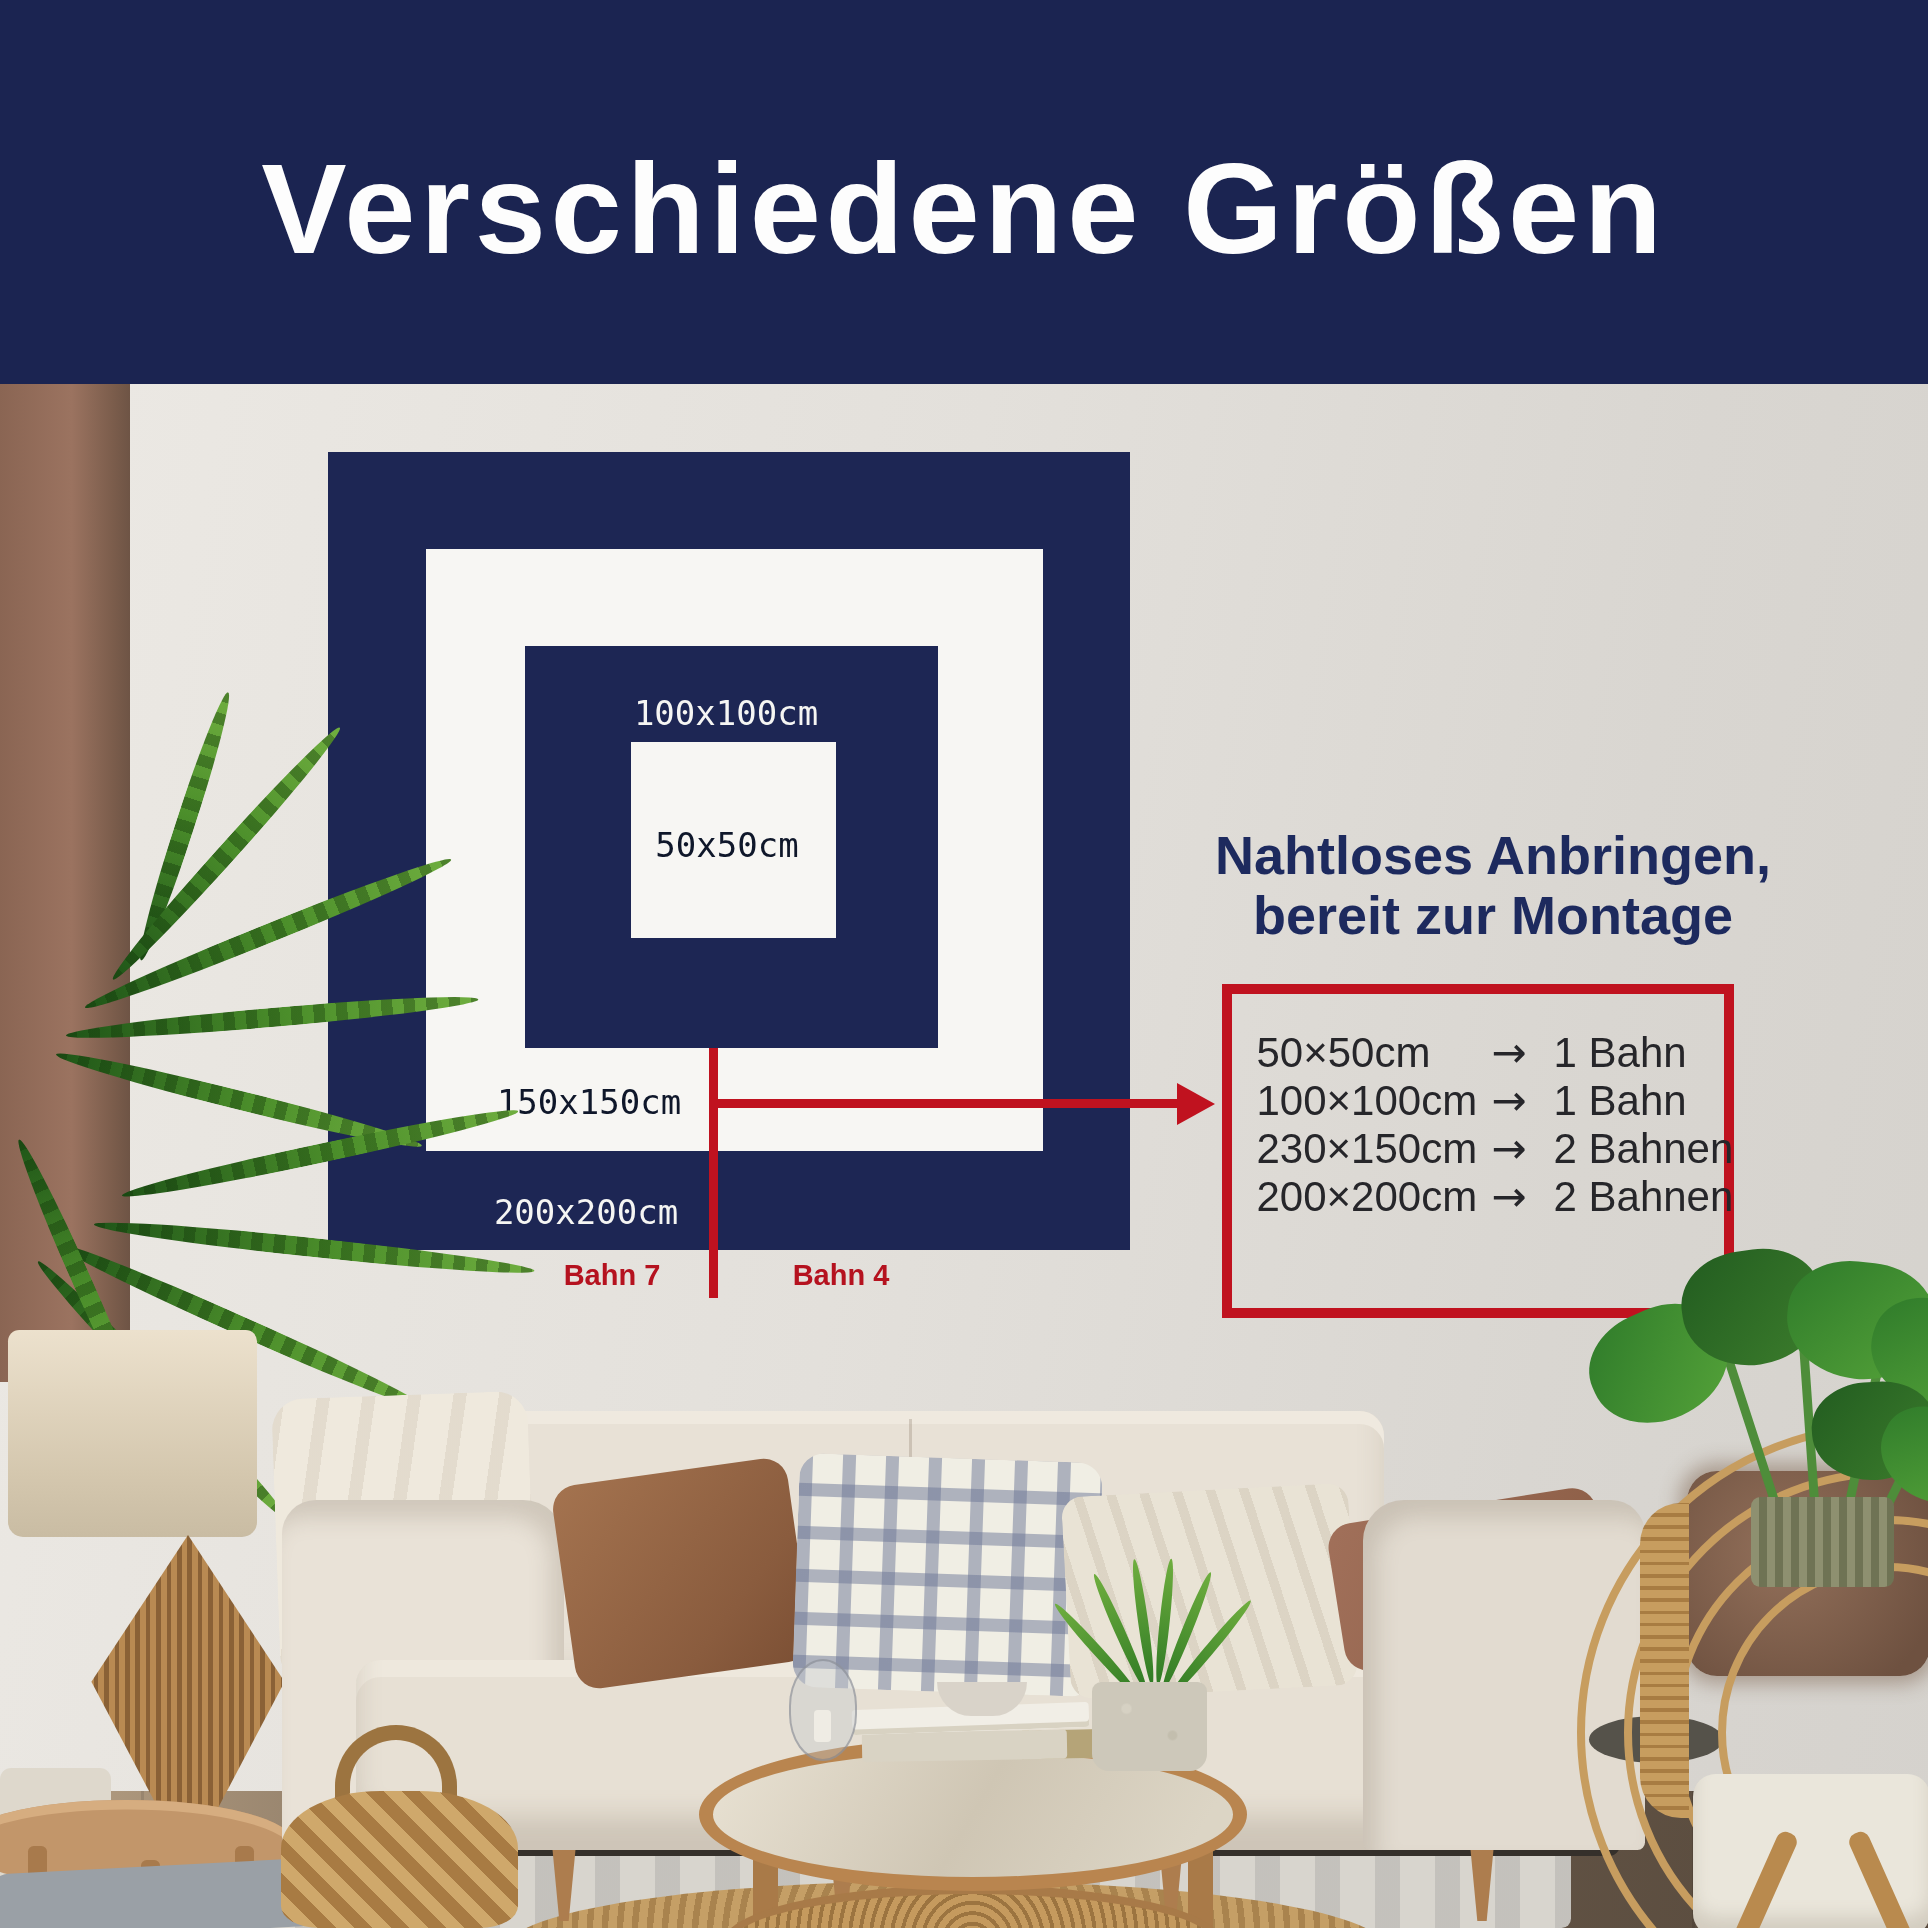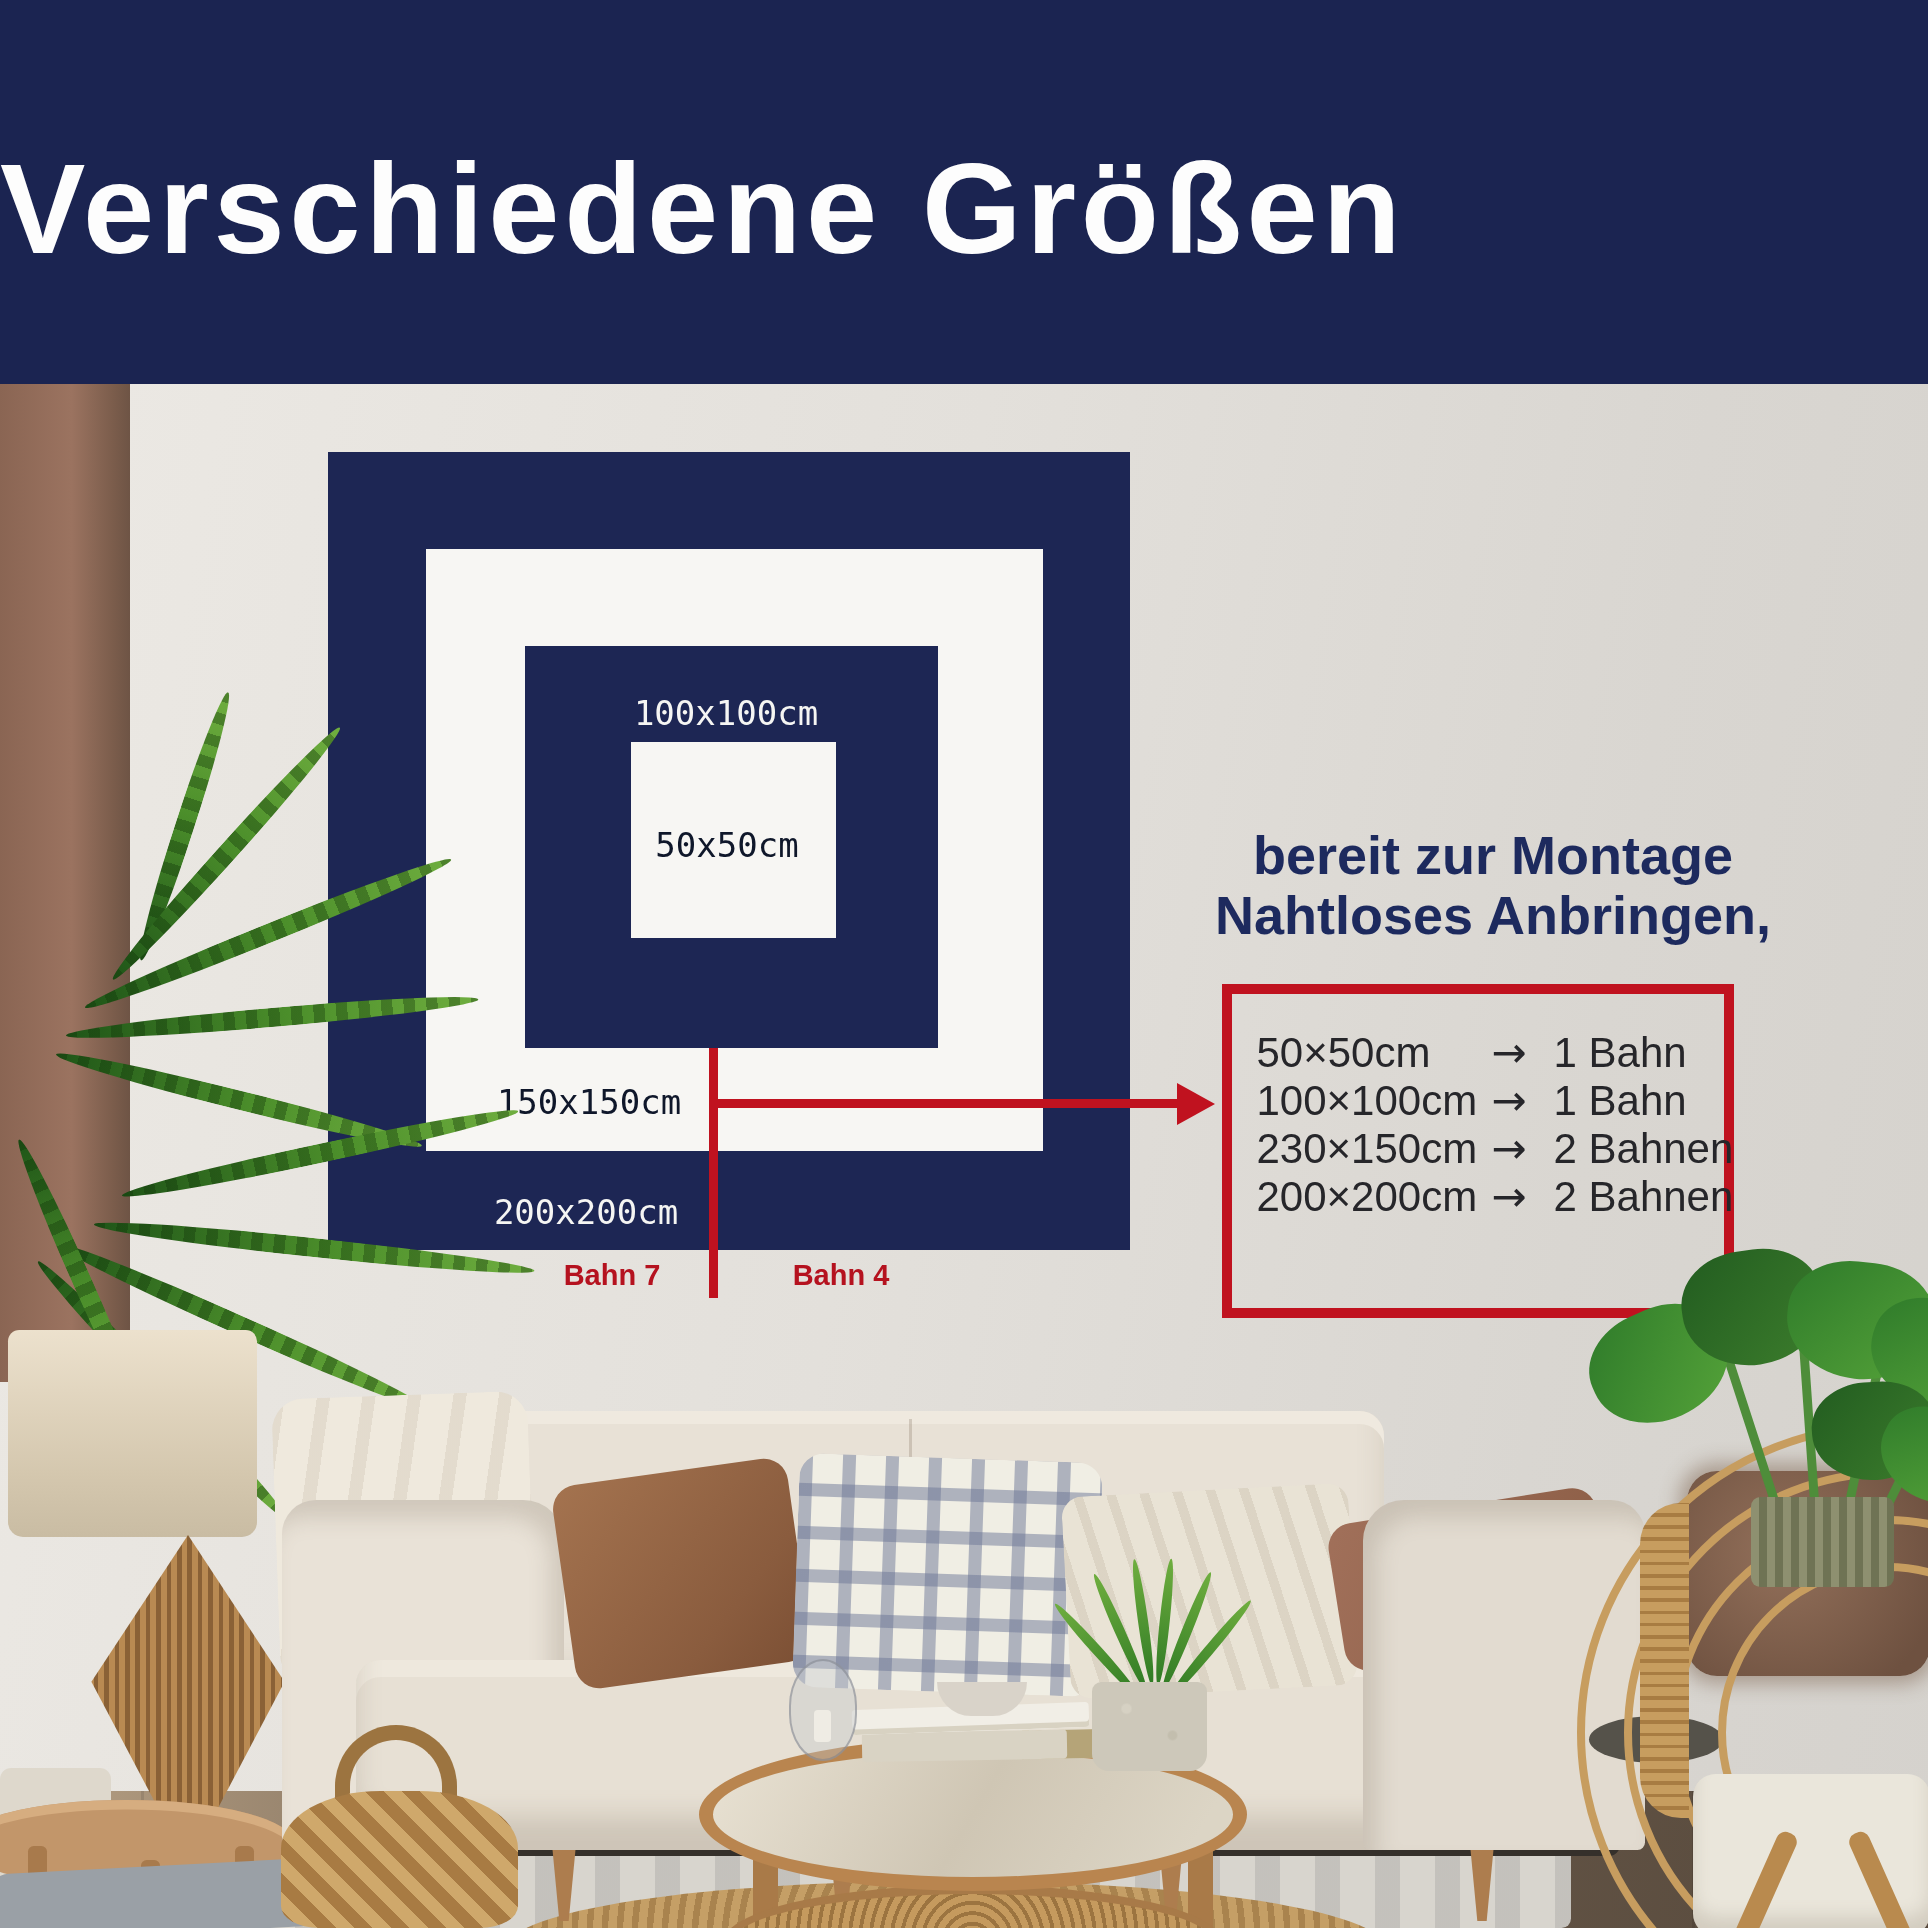--- a/index.html
+++ b/index.html
@@ -2,21 +2,21 @@
 <html style="font-size:15px"><head>
 <meta charset="utf-8">
 <style>
   html,body{margin:0;padding:0;background:#777;}
   .stage{position:relative;width:1928px;height:1928px;overflow:hidden;
          font-family:"Liberation Sans",sans-serif;background:#e6e3de;}
   .abs{position:absolute;}
 
   
   .banner{left:0;top:0;width:1928px;height:384px;background:#1b2451;
-          display:flex;align-items:center;justify-content:flex-start;}
+          display:flex;align-items:center;justify-content:center;}
   .banner h1{margin:0;padding-top:32px;color:#fdfdfd;font-size:128px;font-weight:bold;
              letter-spacing:4.7px;white-space:nowrap;}
 
   
   .wall{left:0;top:384px;width:1928px;height:1544px;
         background:linear-gradient(100deg,#ece9e4 0%,#e3e0db 45%,#d9d6d1 78%,#d5d2cd 100%);}
 
   
   .curtain{left:0;top:384px;width:130px;height:998px;
            background:linear-gradient(90deg,#8a6553 0%,#9b7360 55%,#7a5c4b 88%,#6e5445 100%);}
@@ -190,22 +190,22 @@
   <div class="size-lbl on-white abs" style="left:589px;top:1102px;">150x150cm</div>
   <div class="size-lbl on-navy abs" style="left:586px;top:1212px;">200x200cm</div>
 
   <div class="abs vline"></div>
   <div class="abs hline"></div>
   <div class="abs arrowhead"></div>
   <div class="bahn-lbl" style="left:612px;top:1275px;">Bahn 7</div>
   <div class="bahn-lbl" style="left:841px;top:1275px;">Bahn 4</div>
 
   <div class="abs panel-heading">
+    <div>Nahtloses Anbringen,</div>
     <div>bereit zur Montage</div>
-    <div>Nahtloses Anbringen,</div>
   </div>
 
   <div class="abs red-box">
     <div class="rows">
       <div class="t-row">
         <span>50×50cm</span>
         <span class="arr">→</span>
         <span>1 Bahn</span>
       </div>
       <div class="t-row">

